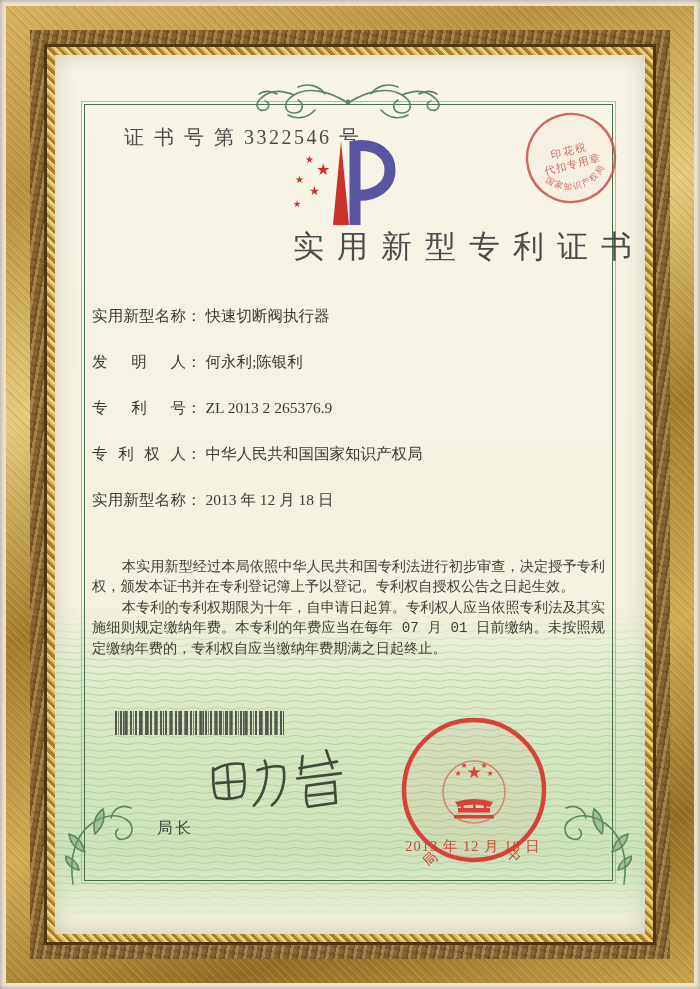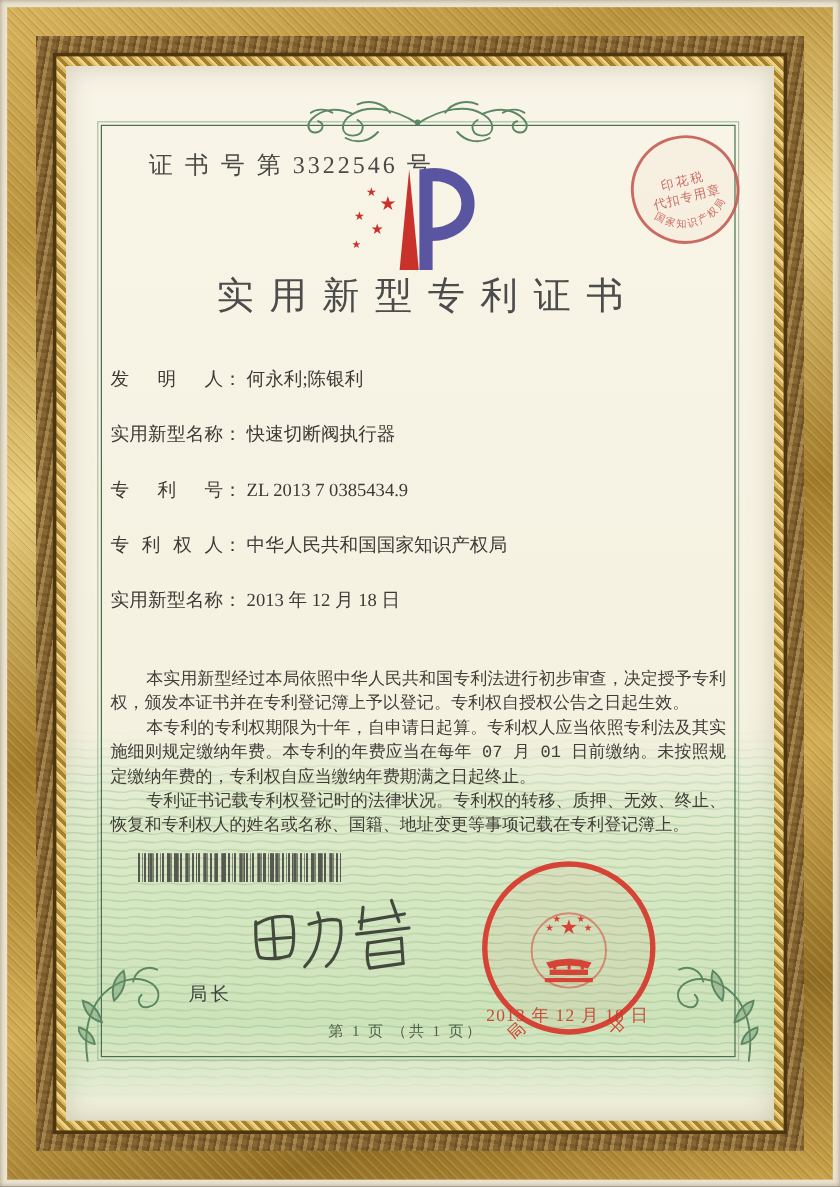--- a/index.html
+++ b/index.html
@@ -44,21 +44,21 @@
   .sprig { position:absolute; width:70px; height:92px; bottom:46px; }
   .sprig.left  { left:10px; }
   .sprig.right { right:13px; transform:scaleX(-1); }
 
   
   .cert-number { position:absolute; left:37px; top:69px; font-size:20px;
                  letter-spacing:2.5px; color:#4a4a46;margin-left:32px; }
 
   .logo { position:absolute; left:234px; top:84px; width:115px; height:90px; }
 
-  .title { position:absolute; left:0; top:171px; width:100%; text-align:center;
+  .title { position:absolute; left:0; top:171px; width:100%; text-align:right;
            font-size:31px; letter-spacing:13px; text-indent:13px; color:#4c4c4c; font-weight:500;font-family:Liberation Mono, monospace; }
 
   .tax-stamp { position:absolute; left:467px; top:54px; width:98px; height:98px;
                transform:rotate(-14deg); opacity:.87; }
 
   .fields { position:absolute; left:37px; top:251px; width:500px; }
   .field-row { height:21px; margin-bottom:25px; font-size:15.5px; color:#3b3a35; white-space:nowrap; }
   .flabel { display:inline-block; width:94px; text-align:justify; text-align-last:justify; vertical-align:bottom; }
   .fcolon { margin-right:4px; }
 
@@ -179,40 +179,39 @@
       </text>
       <text font-size="8.5" fill="#c4574e" letter-spacing="1.5">
         <textPath href="#arcBottom" startOffset="50%" text-anchor="middle">国家知识产权局</textPath>
       </text>
       <text x="49" y="45" font-size="10.5" letter-spacing="2" text-anchor="middle" fill="#c4574e">印花税</text>
       <text x="49" y="59" font-size="10.5" letter-spacing="1" text-anchor="middle" fill="#c4574e">代扣专用章</text>
     </svg>
 
     <div class="fields">
       <div class="field-row">
+        <span class="flabel">实用新型名称</span><span class="fcolon">：</span><span>快速切断阀执行器</span>
+      </div>
+      <div class="field-row">
         <span class="flabel">发明人</span><span class="fcolon">：</span><span>何永利;陈银利</span>
       </div>
       <div class="field-row">
-        <span class="flabel">实用新型名称</span><span class="fcolon">：</span><span>快速切断阀执行器</span>
-      </div>
-      <div class="field-row">
-        <span class="flabel">专利号</span><span class="fcolon">：</span><span>ZL 2013 7 0385434.9</span>
+        <span class="flabel">专利号</span><span class="fcolon">：</span><span>ZL 2013 2 265376.9</span>
       </div>
       <div class="field-row">
         <span class="flabel">专利权人</span><span class="fcolon">：</span><span>中华人民共和国国家知识产权局</span>
       </div>
       <div class="field-row">
         <span class="flabel">实用新型名称</span><span class="fcolon">：</span><span>2013 年 12 月 18 日</span>
       </div>
     </div>
 
     <div class="paras">
       <p>本实用新型经过本局依照中华人民共和国专利法进行初步审查，决定授予专利权，颁发本证书并在专利登记簿上予以登记。专利权自授权公告之日起生效。</p>
       <p>本专利的专利权期限为十年，自申请日起算。专利权人应当依照专利法及其实施细则规定缴纳年费。本专利的年费应当在每年 07 月 01 日前缴纳。未按照规定缴纳年费的，专利权自应当缴纳年费期满之日起终止。</p>
-      <p>专利证书记载专利权登记时的法律状况。专利权的转移、质押、无效、终止、恢复和专利权人的姓名或名称、国籍、地址变更等事项记载在专利登记簿上。</p>
     </div>
 
     <div class="barcode"></div>
 
     <div class="director">局长</div>
     <svg class="signature" viewBox="0 0 178 84">
       <g fill="none" stroke="#33392f" stroke-width="2.6" stroke-linecap="round" stroke-linejoin="round" opacity=".9">
         <path d="M14,28 C12,50 14,58 16,58"></path>
         <path d="M14,30 C26,24 36,24 44,26"></path>
         <path d="M44,26 C46,40 44,54 40,58"></path>
@@ -251,21 +250,20 @@
         <path d="M57,88 Q76,82 95,88 L92,93 Q76,88 60,93 Z"></path>
         <rect x="60" y="94" width="32" height="4.5"></rect>
         <rect x="56" y="101" width="40" height="3.5"></rect>
         <rect x="63" y="90" width="2.5" height="4"></rect>
         <rect x="75" y="90" width="2.5" height="4"></rect>
         <rect x="86" y="90" width="2.5" height="4"></rect>
       </g>
     </svg>
     <div class="seal-date">2013 年 12 月 18 日</div>
 
-    <div class="page-footer">第 1 页 （共 1 页）</div>
 
   </div>
 
 </div>
           </div>
         </div>
       </div>
     </div>
 </div>
 

